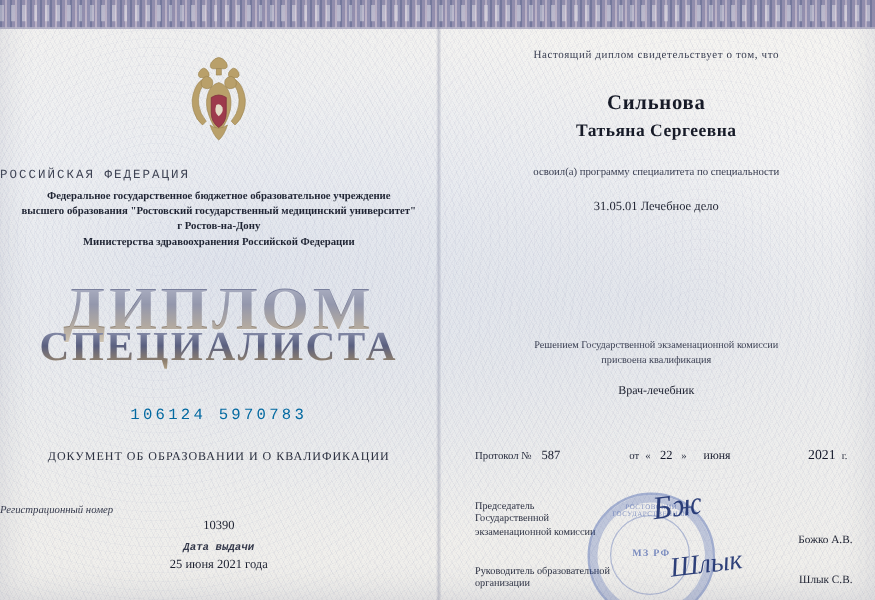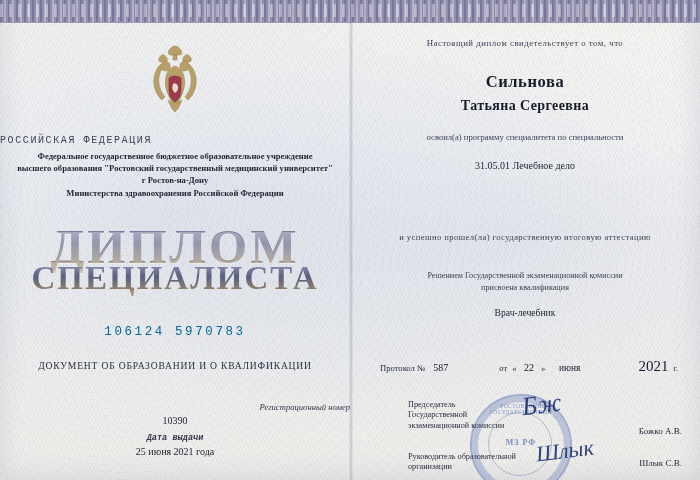--- a/index.html
+++ b/index.html
@@ -168,21 +168,21 @@
     text-align: center;
     font-size: 9.6px;
     letter-spacing: 0.8px;
     color: #2b3040;
     font-family: "Liberation Serif", serif;
   }
   .reg-label {
     position: absolute;
     top: 380px;
     left: 0; right: 0;
-    text-align: right;
+    text-align: left;
     font-size: 8.6px;
     font-style: italic;
     color: #33384a;
   }
   .reg-value {
     position: absolute;
     top: 393px;
     left: 0; right: 0;
     text-align: center;
     font-size: 10px;
@@ -235,32 +235,31 @@
     font-size: 8.6px;
     color: #2a2f40;
     display: flex;
     align-items: baseline;
     gap: 5px;
   }
   .protocol-row .num { font-size: 10px; color: #14182a; padding: 0 3px; }
   .protocol-row .q { letter-spacing: 0.5px; }
   .protocol-row .day { font-size: 10px; color: #14182a; padding: 0 2px; }
   .protocol-row .month { font-size: 9.4px; color: #14182a; padding: 0 8px; }
-  .protocol-row .year { font-size: 15px; color: #14182a; padding-left: 2px; }
+  .protocol-row .year { font-size: 11px; color: #14182a; padding-left: 2px; }
   .protocol-row .g { font-size: 8.4px; }
   .spacer { flex: 1 1 auto; }
 
   
   .sig-block {
     position: absolute;
     left: 30px;
     font-size: 8.2px;
     line-height: 10.4px;
     color: #2a2f40;
-    margin-left: 28px;
   }
   .sig-chair { top: 378px; }
   .sig-head  { top: 430px; }
   .sig-name {
     position: absolute;
     right: 18px;
     font-size: 9px;
     color: #1d2130;
     padding-left: 23px;
   }
@@ -396,21 +395,20 @@
     <div class="date-value">25 июня 2021 года</div>
   </div>
 
   <div class="half half-right">
 
     <div class="r-line r-intro">Настоящий диплом свидетельствует о том, что</div>
     <div class="r-line r-surname">Сильнова</div>
     <div class="r-line r-given">Татьяна Сергеевна</div>
     <div class="r-line r-mastered">освоил(а) программу специалитета по специальности</div>
     <div class="r-line r-specialty">31.05.01 Лечебное дело</div>
-    <div class="r-line r-passed">и успешно прошел(ла) государственную итоговую аттестацию</div>
     <div class="r-line r-decision1">Решением Государственной экзаменационной комиссии</div>
     <div class="r-line r-decision2">присвоена квалификация</div>
     <div class="r-line r-qual">Врач-лечебник</div>
 
     <div class="protocol-row">
       <span>Протокол №</span>
       <span class="num">587</span>
       <span class="spacer"></span>
       <span>от</span>
       <span class="q">«</span>

